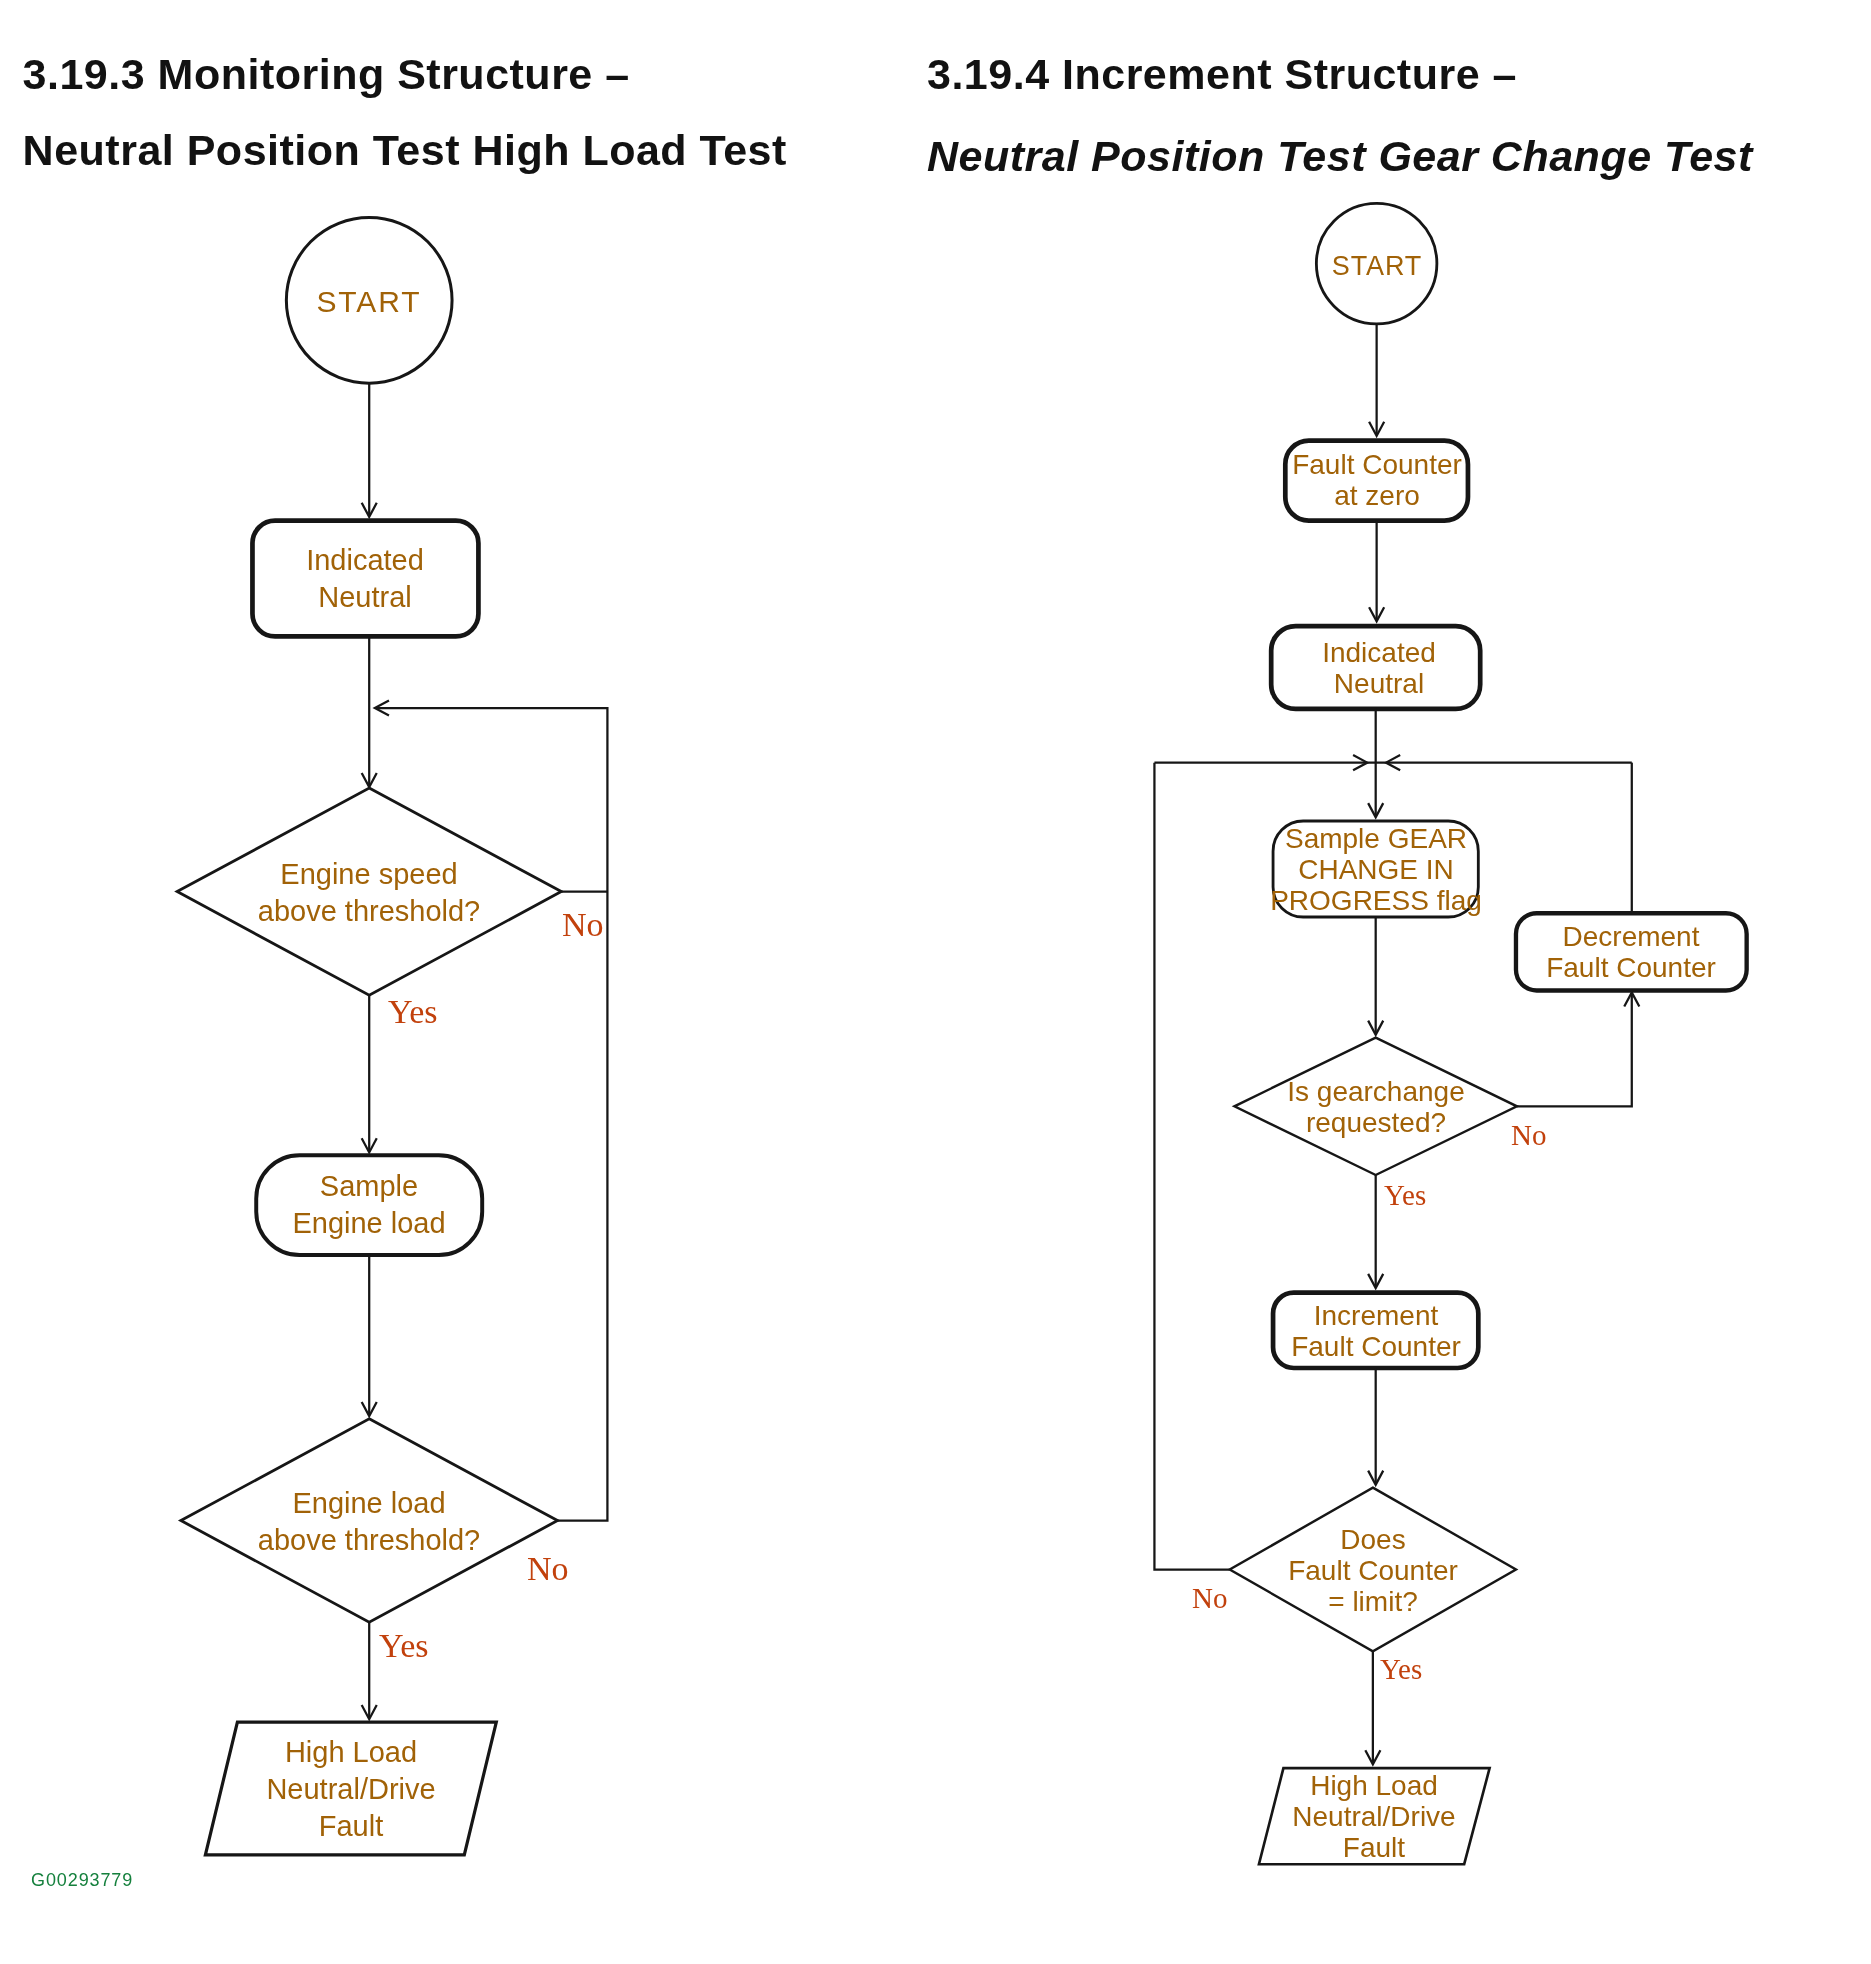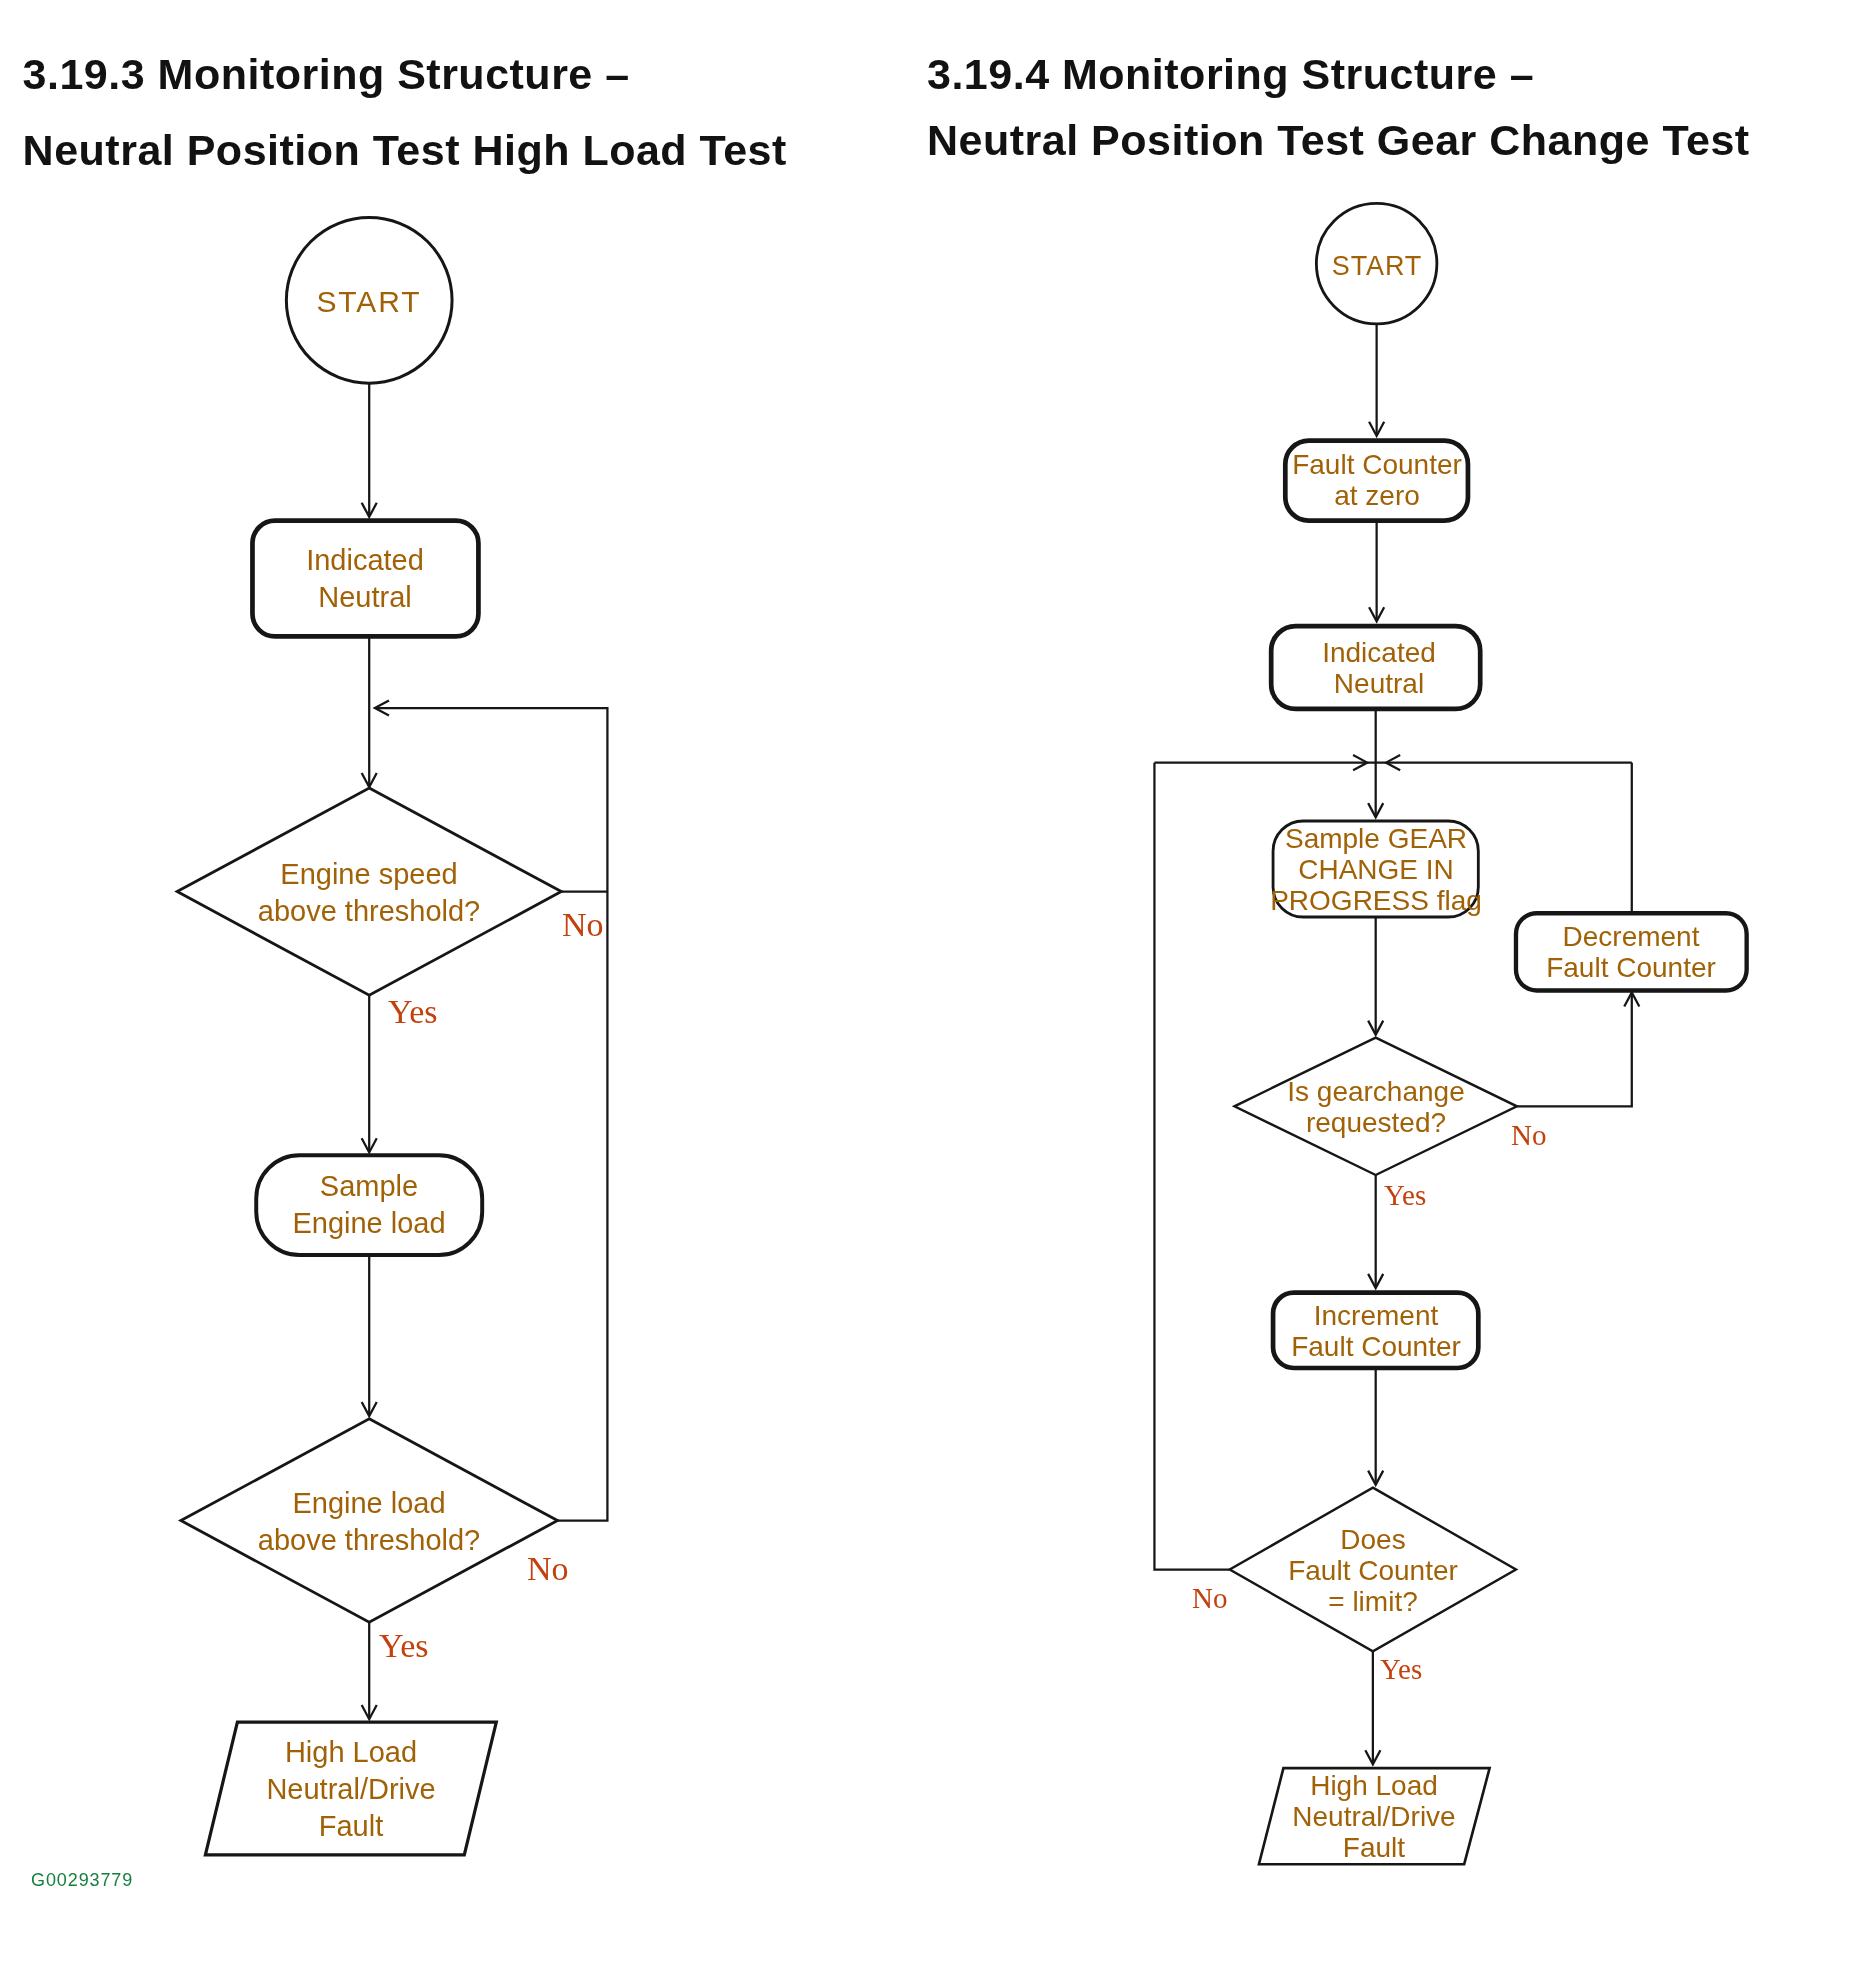--- a/index.html
+++ b/index.html
@@ -125,22 +125,22 @@
       <path d="M1458 1580 L1610 1667 L1458 1754 L1306 1667 Z" stroke-width="2.6"></path>
 
       <path d="M1458 1754 V1872" stroke-width="2.4"></path>
       <path d="M1450 1859 L1458 1874 L1466 1859" stroke-width="2.4"></path>
       <path d="M1363 1878 H1582 L1555 1980 H1337 Z" stroke-width="2.8"></path>
     </g>
   </svg>
 
   <div class="title" style="left:22.6px;top:41px;">3.19.3 Monitoring Structure –</div>
   <div class="title" style="left:22.6px;top:117px;">Neutral Position Test High Load Test</div>
-  <div class="title" style="left:927px;top:41px;">3.19.4 Monitoring Structure –</div>
-  <div class="title" style="left:927px;top:107px;">Neutral Position Test Gear Change Test</div>
+  <div class="title" style="left:927px;top:41px;">3.19.4 Increment Structure –</div>
+  <div class="title" style="left:927px;top:123px;font-style:italic;">Neutral Position Test Gear Change Test</div>
 
   <div class="node-label start-left" style="left:369px;top:302px;">START</div>
 
   <div class="node-label nl-left" style="left:365px;top:579px;">
     <div>Indicated</div>
     <div>Neutral</div>
   </div>
 
   <div class="node-label nl-left" style="left:369px;top:893px;">
     <div>Engine speed</div>

